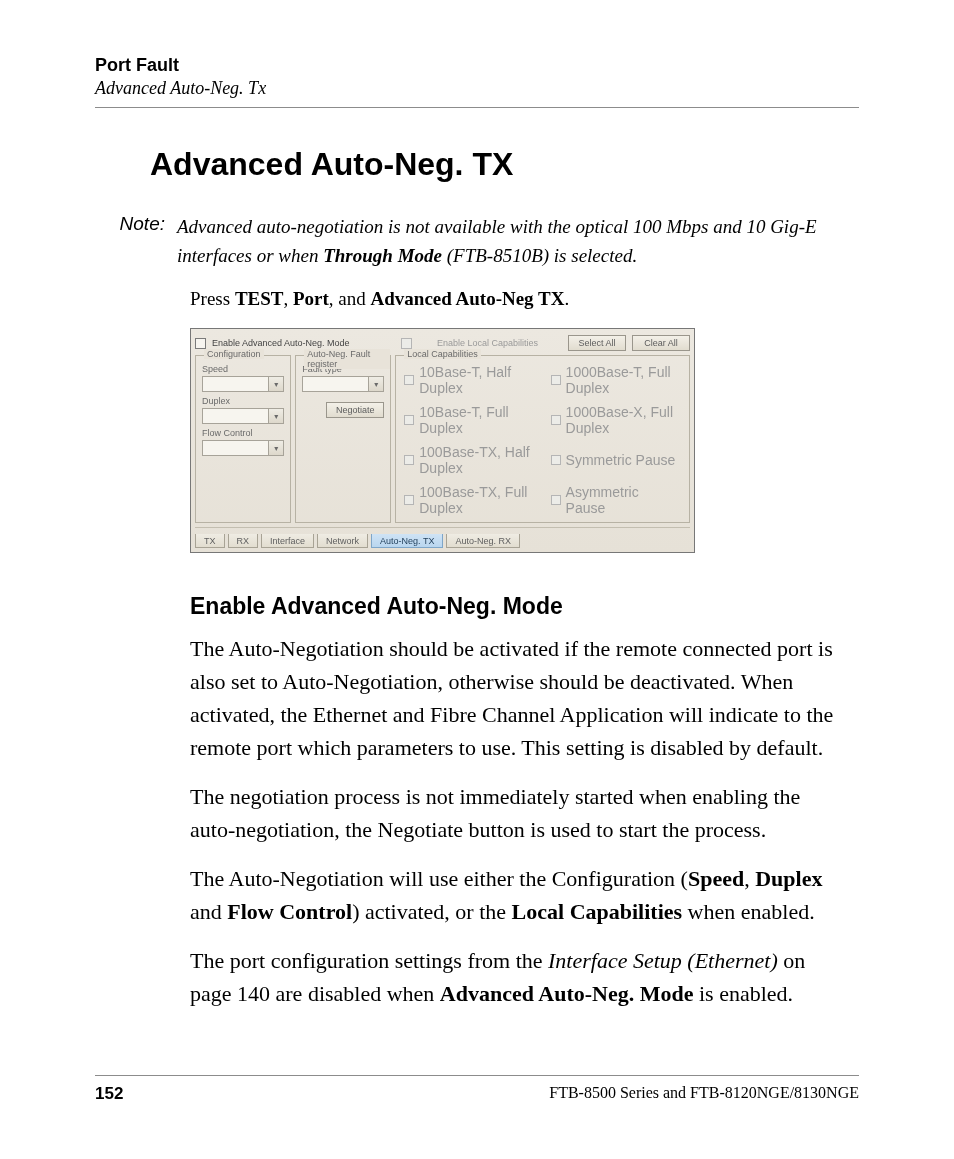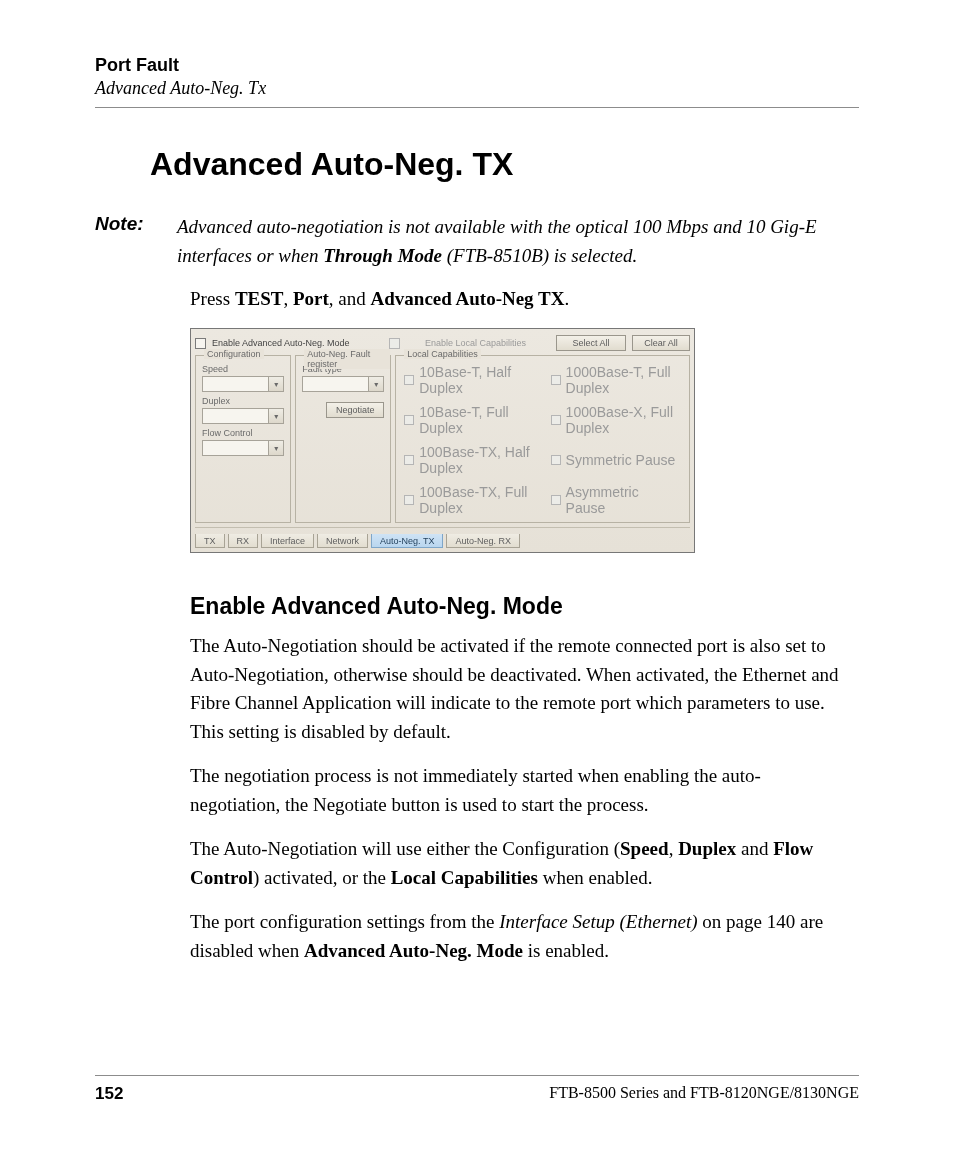--- a/index.html
+++ b/index.html
@@ -41,26 +41,26 @@
     margin: 0 0 30px 55px;
   }
   .note-row {
     display: flex;
     gap: 12px;
     margin-left: 0;
     margin-bottom: 18px;
   }
   .note-label {
     font-family: Arial, Helvetica, sans-serif;
-    font-weight: bold;
+    font-weight: normal;
     font-style: italic;
     font-size: 19px;
     width: 70px;
     flex: 0 0 auto;
-    text-align: left;
+    text-align: right;
   }
   .note-text {
     font-style: italic;
     font-size: 19px;
     line-height: 1.5;
     flex: 1 1 auto;
   }
   .note-text .b { font-weight: bold; }
   .press-line {
     font-size: 19px;
@@ -197,21 +197,21 @@
     z-index:1;
   }
 
   .h2 {
     font-family: Arial, Helvetica, sans-serif;
     font-weight: bold;
     font-size: 23px;
     margin: 40px 0 12px 95px;
   }
   .body-p {
-    font-size: 19px;
+    font-size: 22px;
     line-height: 1.5;
     margin: 0 12px 16px 95px;
   }
   .body-p .b { font-weight: bold; }
   .body-p .i { font-style: italic; }
 
   .footer {
     position:absolute;
     left:95px; right:95px; bottom:55px;
   }
@@ -252,21 +252,21 @@
   </div>
 
   <div class="ui-panel">
     <div class="ui-top">
       <span class="chk"></span>
       <span style="color:#444;">Enable Advanced Auto-Neg. Mode</span>
       <span class="ui-top-spacer"></span>
       <span class="chk dim"></span>
       <span style="color:#9a9a9a;padding-left:19px;">Enable Local Capabilities</span>
       <span style="width:18px;"></span>
-      <span class="ui-btn" style="width:70px;">Select All</span>
+      <span class="ui-btn" style="width:58px;">Select All</span>
       <span class="ui-btn" style="width:58px;text-align:right;">Clear All</span>
     </div>
 
     <div class="ui-body">
       <div class="fset col-left">
         <span class="legend">Configuration</span>
         <span class="fld-label">Speed</span>
         <div class="dropdown">
           <span class="dd-box"></span>
             <span class="dd-arrow">▾</span>

